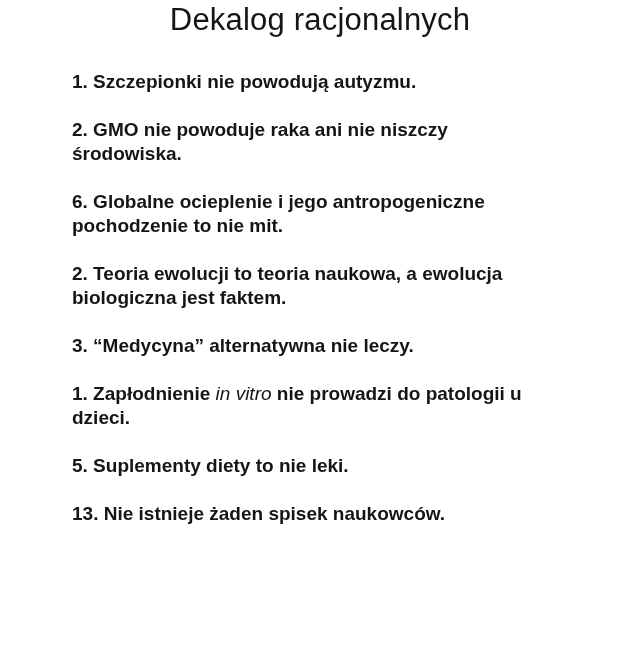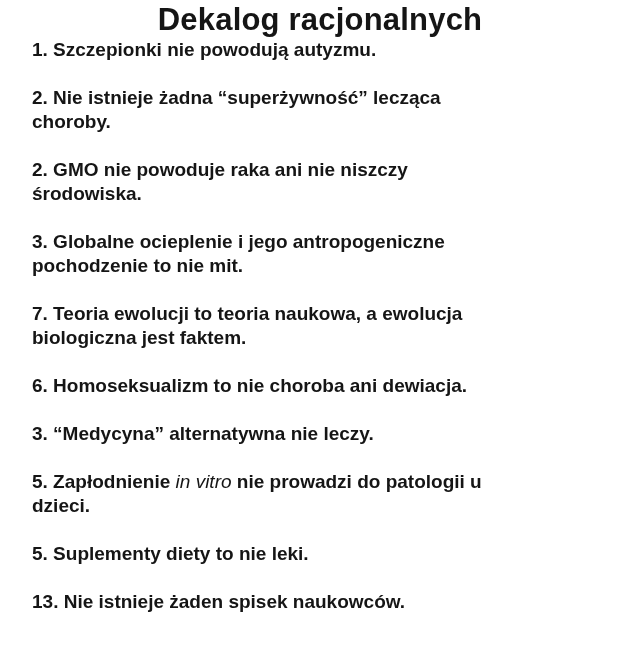--- a/index.html
+++ b/index.html
@@ -18,26 +18,27 @@
     width: 640px;
     height: 655px;
     box-sizing: border-box;
   }
   .title {
     margin: 0;
     padding-top: 1px;
     text-align: center;
     font-size: 31px;
     line-height: 37px;
-    font-weight: bold;
+    font-weight: normal;
     letter-spacing: 0.2px;
     color: #151515;
   }
   .list {
-    padding-left: 32px;
+    margin-top: 32px;
+    padding-left: 72px;
     padding-right: 20px;
     box-sizing: border-box;
     width: 640px;
   }
   .list-item {
     font-size: 19px;
     line-height: 24px;
     font-weight: bold;
     white-space: pre-wrap;
     margin: 0 0 24px 0;
@@ -52,28 +53,25 @@
     text-align: center;
   }
 </style>
 </head>
 <body>
 
 <div class="doc">
   <h1 class="title">Dekalog racjonalnych</h1>
   <div class="list">
       <div class="list-item"><span>1. Szczepionki nie powodują autyzmu.</span></div>
-      <div class="list-item"><span>2. Nie istnieje żadna “superżywność” lecząca
-choroby.</span></div>
       <div class="list-item"><span>2. GMO nie powoduje raka ani nie niszczy
 środowiska.</span></div>
-      <div class="list-item"><span>3. Globalne ocieplenie i jego antropogeniczne
+      <div class="list-item"><span>6. Globalne ocieplenie i jego antropogeniczne
 pochodzenie to nie mit.</span></div>
-      <div class="list-item"><span>7. Teoria ewolucji to teoria naukowa, a ewolucja
+      <div class="list-item"><span>2. Teoria ewolucji to teoria naukowa, a ewolucja
 biologiczna jest faktem.</span></div>
-      <div class="list-item"><span>6. Homoseksualizm to nie choroba ani dewiacja.</span></div>
       <div class="list-item"><span>3. “Medycyna” alternatywna nie leczy.</span></div>
-      <div class="list-item"><span>5. Zapłodnienie </span><span class="seg-italic">in vitro</span><span> nie prowadzi do patologii u
+      <div class="list-item"><span>1. Zapłodnienie </span><span class="seg-italic">in vitro</span><span> nie prowadzi do patologii u
 dzieci.</span></div>
       <div class="list-item"><span>5. Suplementy diety to nie leki.</span></div>
       <div class="list-item"><span>13. Nie istnieje żaden spisek naukowców.</span></div>
     </div>
 </div>
 
 </body></html>

